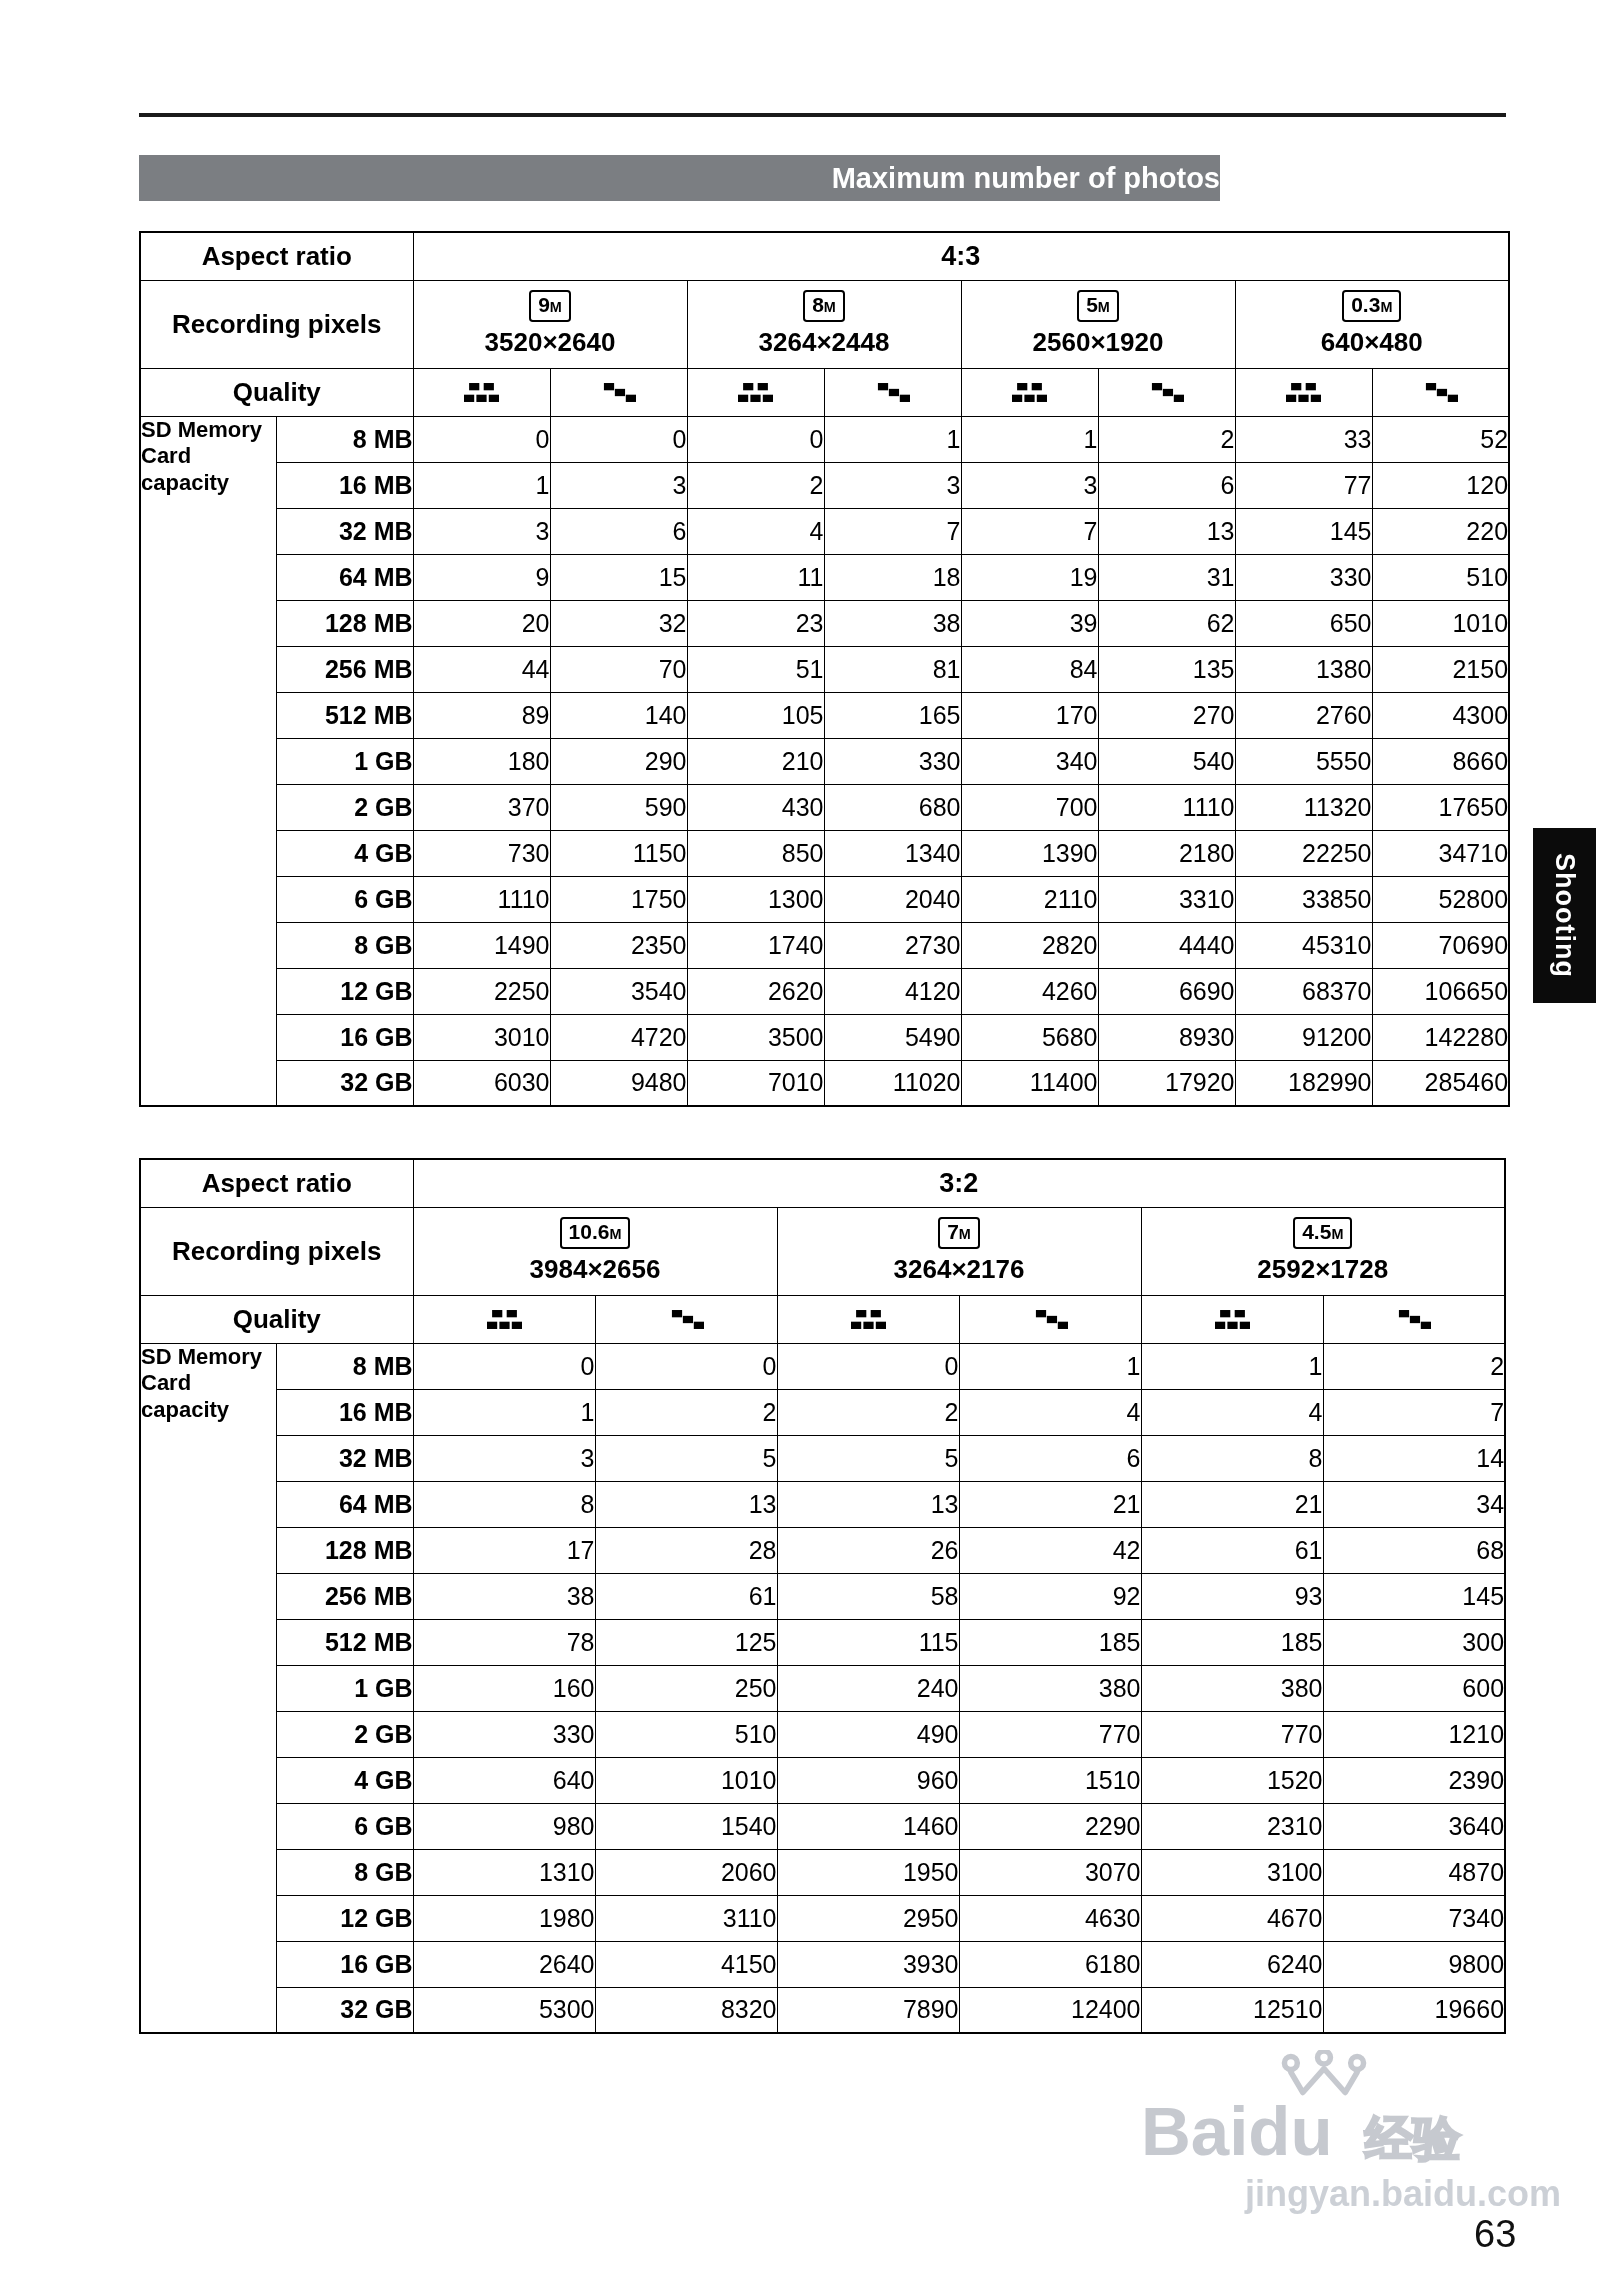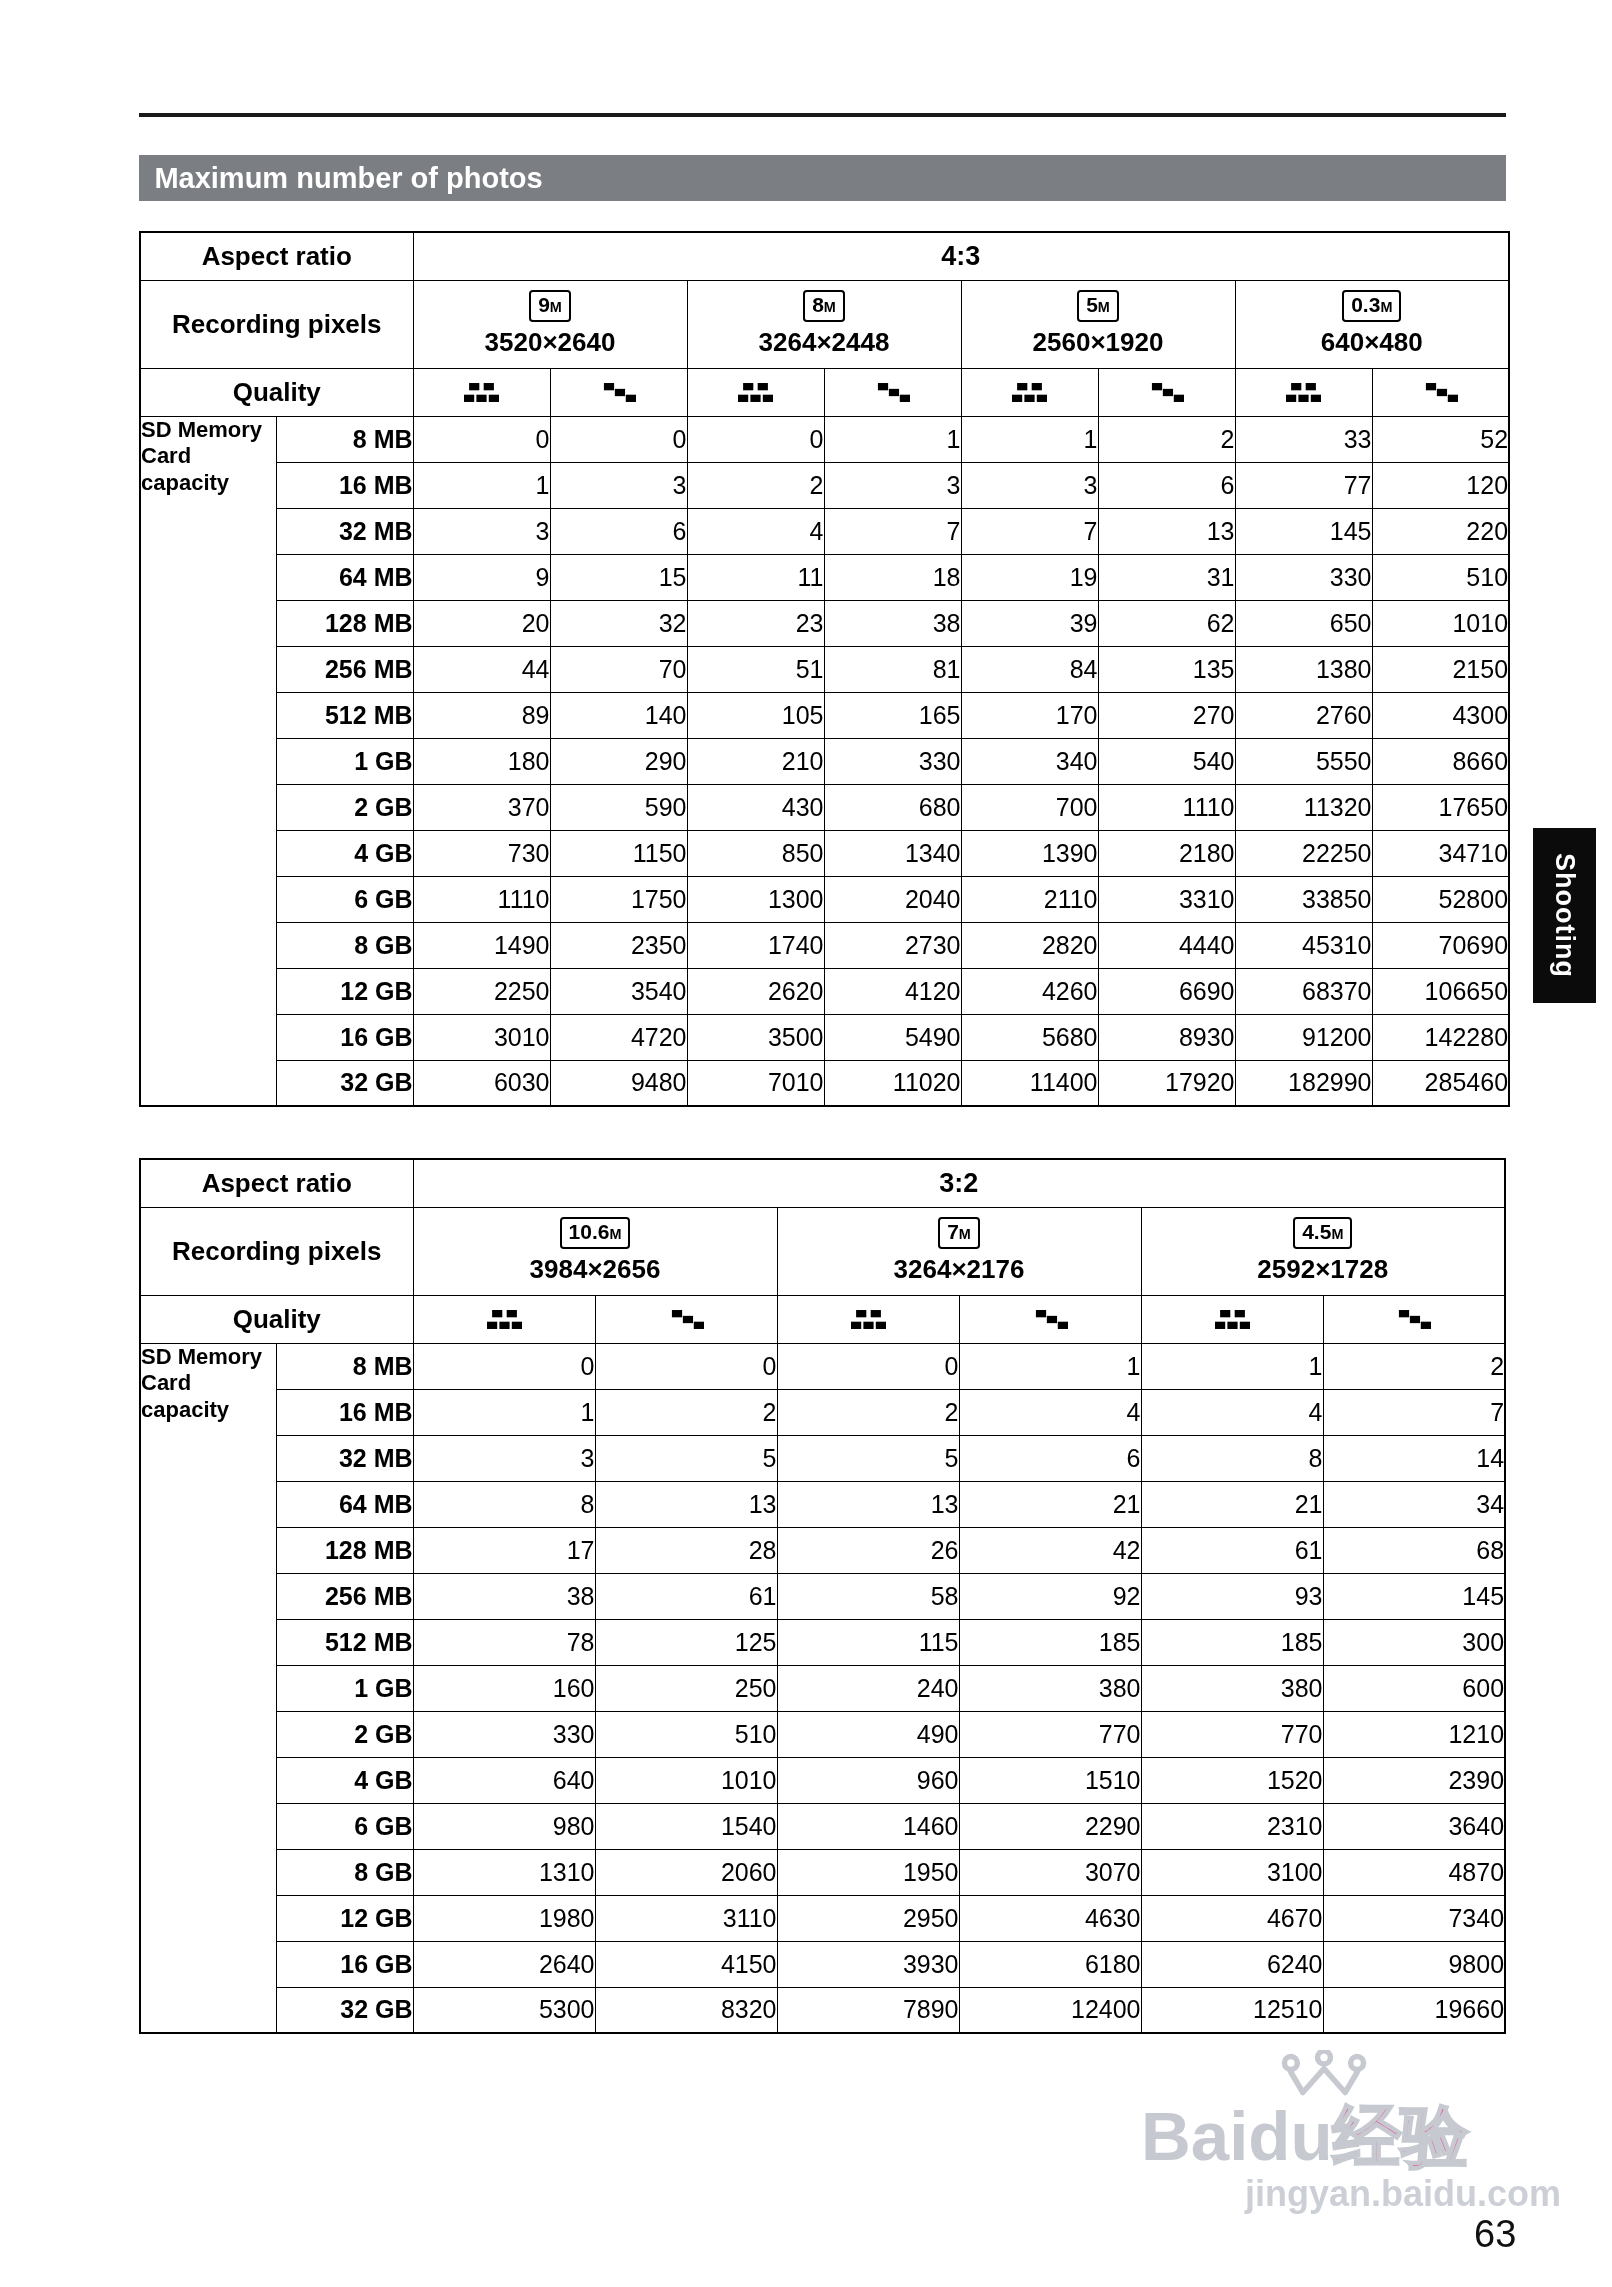--- a/index.html
+++ b/index.html
@@ -6,23 +6,23 @@
   body {
     width:1612px; height:2287px; position:relative;
     background:#ffffff; color:#000;
     font-family:"Liberation Sans", sans-serif;
     overflow:hidden;
   }
 
   .top-rule { position:absolute; left:139px; top:113px; width:1367px; height:3.8px; background:#1a1a1a; }
 
   .section-bar {
-    position:absolute; left:139px; top:155px; width:1367px; height:46px;
+    position:absolute; left:139px; top:155px; width:1081px; height:46px;
     background:#7b7e82; color:#fff; box-sizing:border-box;
-    font-weight:bold; font-size:29px; line-height:46px; padding-left:15.4px;
+    font-weight:bold; font-size:29px; line-height:46px; padding-left:15.4px;text-align:right;
   }
 
   .tbl {
     position:absolute; left:139px; width:1367px;
     border-collapse:collapse; table-layout:fixed;
     border:2.9px solid #000; background:#fff;
   }
   #table-43 { top:231px; }
   #table-32 { top:1158px; }
   .tbl th, .tbl td { border:1.9px solid #000; padding:0; overflow:hidden; }
@@ -58,21 +58,21 @@
     position:absolute; left:1533px; top:828px; width:63px; height:175px;
     background:#0b0b0b; color:#fff; display:flex; align-items:center; justify-content:center;
   }
   .side-tab span { writing-mode:vertical-rl; font-weight:bold; font-size:27px; letter-spacing:1px; }
 
   .wm-brand {
     position:absolute; left:1141px; top:2092px;
     font-size:69px; font-weight:bold; color:#c6c9cf; white-space:nowrap;
   }
   .wm-cn {
-    font-size:68px; color:#ec4899;
+    font-size:48px; color:#ec4899;margin-left:32px;
     -webkit-text-stroke:2.4px #c6c9cf;
   }
   .wm-url {
     position:absolute; left:1245px; top:2173px;
     font-size:36px; font-weight:bold; color:#ccd0d6; white-space:nowrap;
   }
   .wm-crown { position:absolute; left:1278px; top:2050px; }
 
   .page-num { position:absolute; left:1474px; top:2213px; font-size:38px; color:#111; }
 </style>

